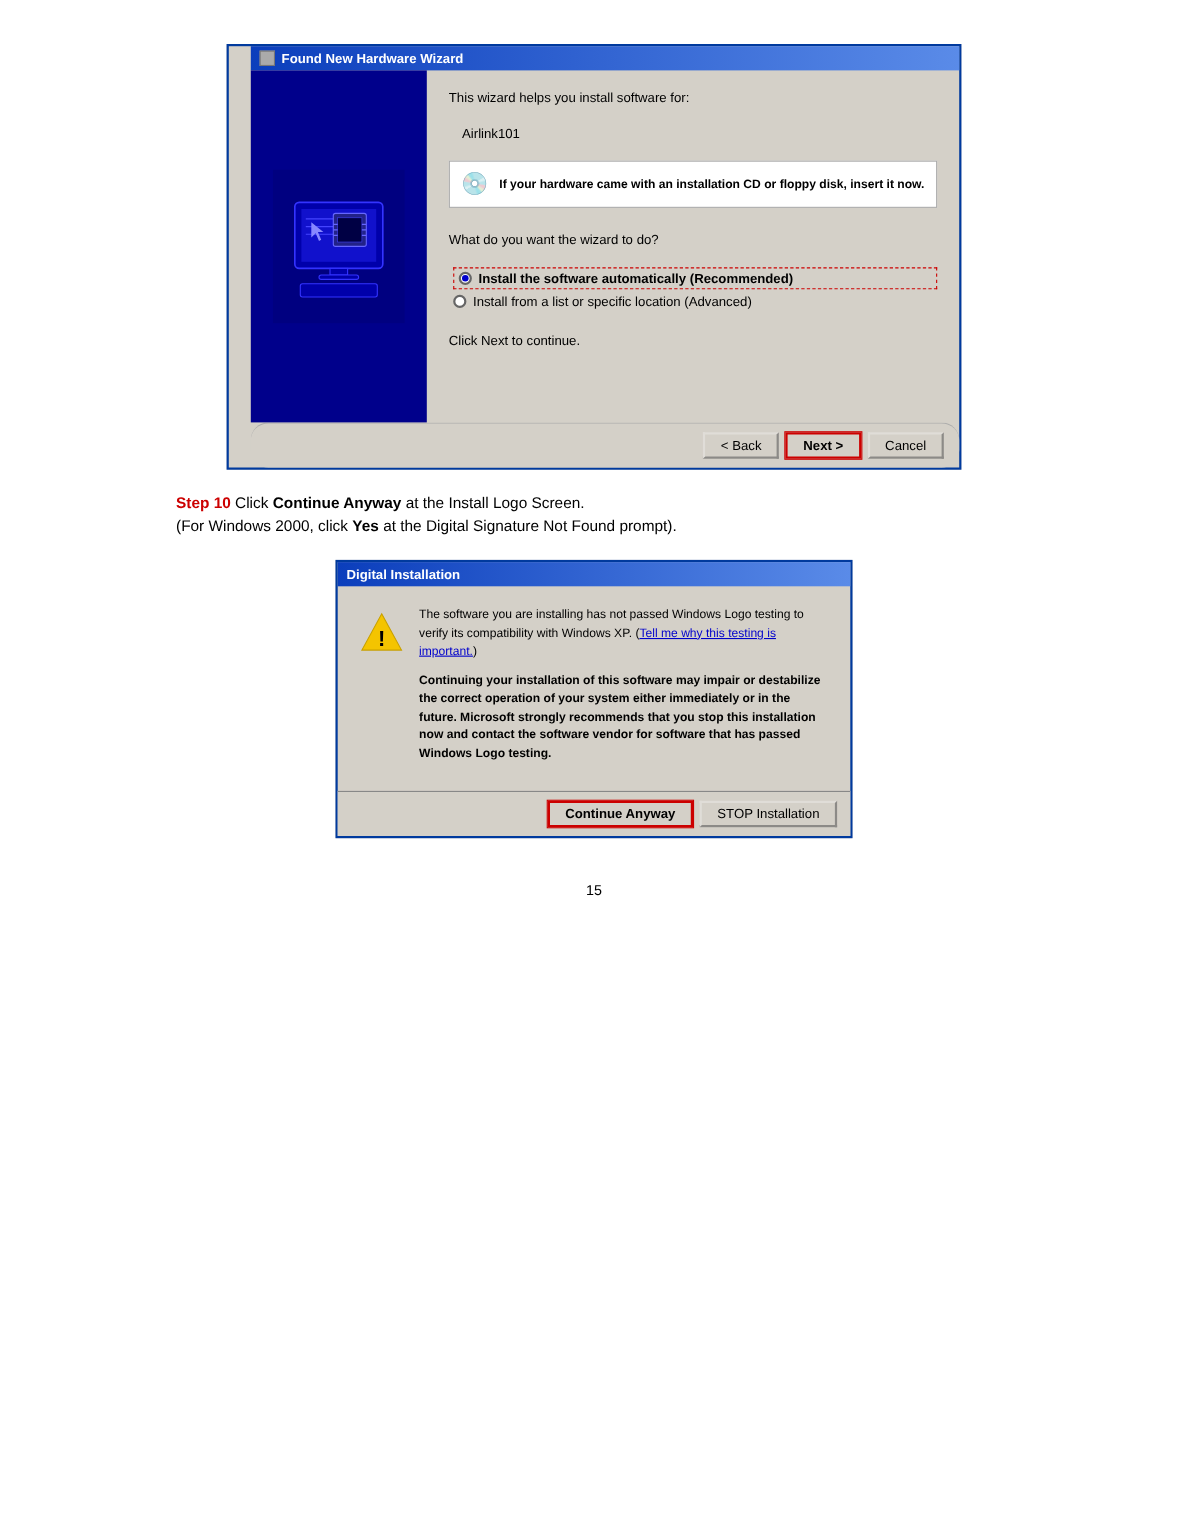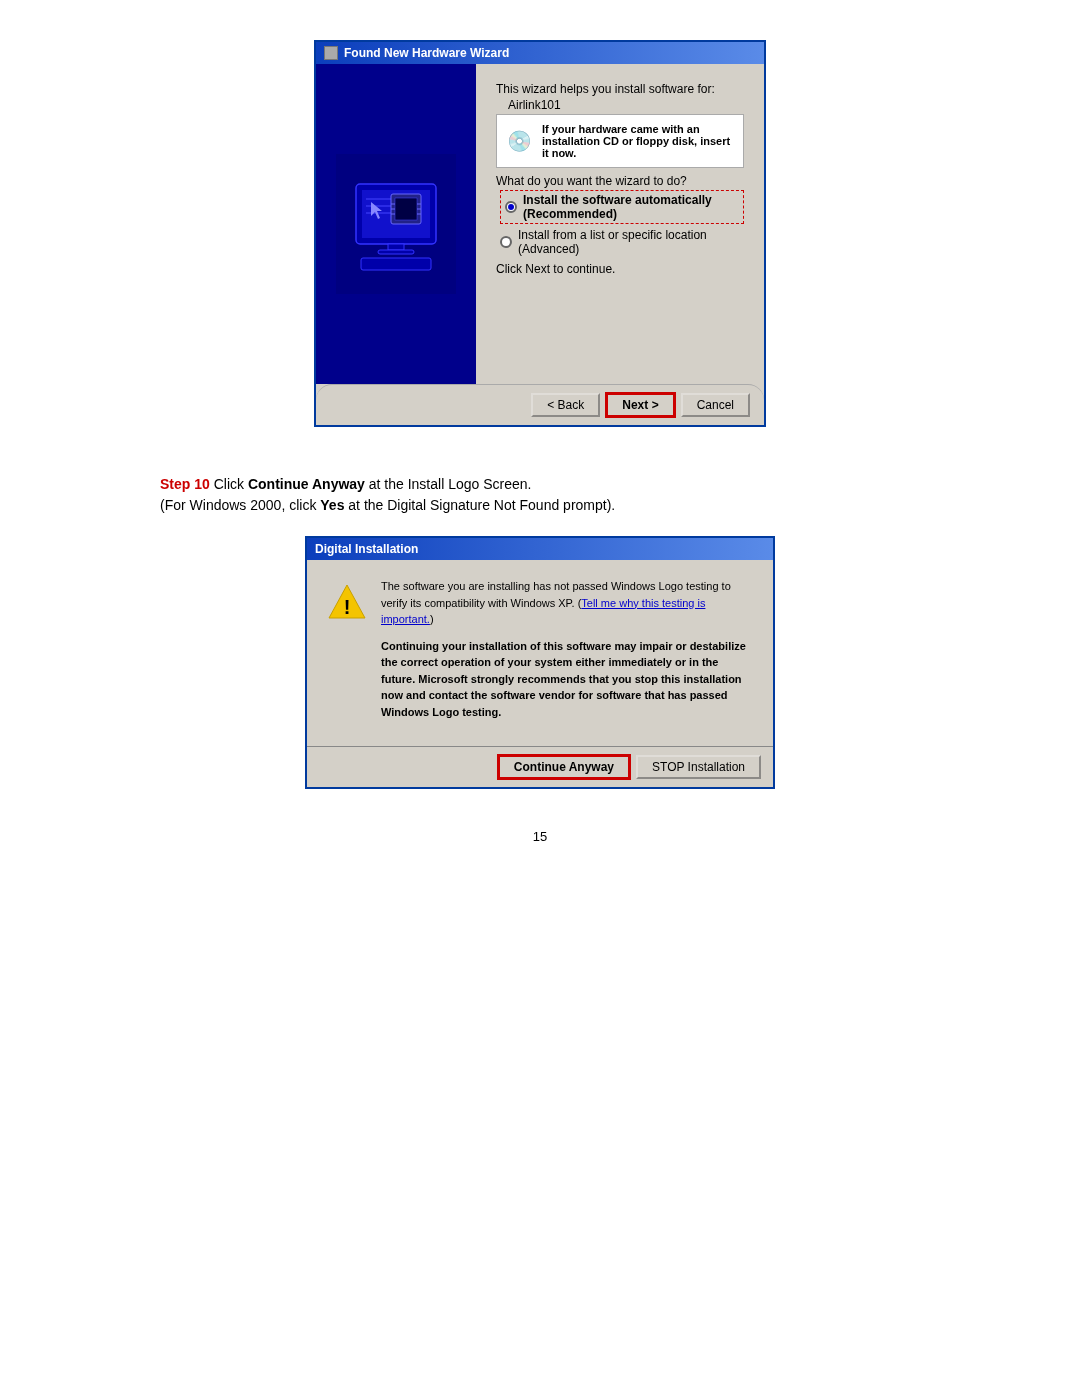--- a/index.html
+++ b/index.html
@@ -10,24 +10,25 @@
       width: 1080px;
       min-height: 1397px;
       display: flex;
       flex-direction: column;
       align-items: center;
       padding: 40px 20px 60px 20px;
     }
 
     
     .wizard-window {
-      width: 452px;
+      width: 668px;
       border: 2px solid #003a9e;
       background: #d4d0c8;
-      margin-bottom: 47px;
+      margin-bottom: 20px;
+      padding-left: 20px;
     }
     .wizard-titlebar {
       background: linear-gradient(to right, #0b3ebc, #5a8be8);
       color: white;
       font-size: 12px;
       font-weight: bold;
       padding: 4px 8px;
       display: flex;
       align-items: center;
       gap: 6px;
@@ -50,21 +51,21 @@
       align-items: center;
       justify-content: center;
       position: relative;
       overflow: hidden;
     }
     .wizard-content {
       flex: 1;
       padding: 18px 20px 10px 20px;
       display: flex;
       flex-direction: column;
-      gap: 2px;
+      gap: 18px;
     }
     .wizard-intro-text {
       font-size: 12px;
       color: #000;
     }
     .device-name {
       font-size: 12px;
       margin-left: 12px;
       color: #000;
     }

